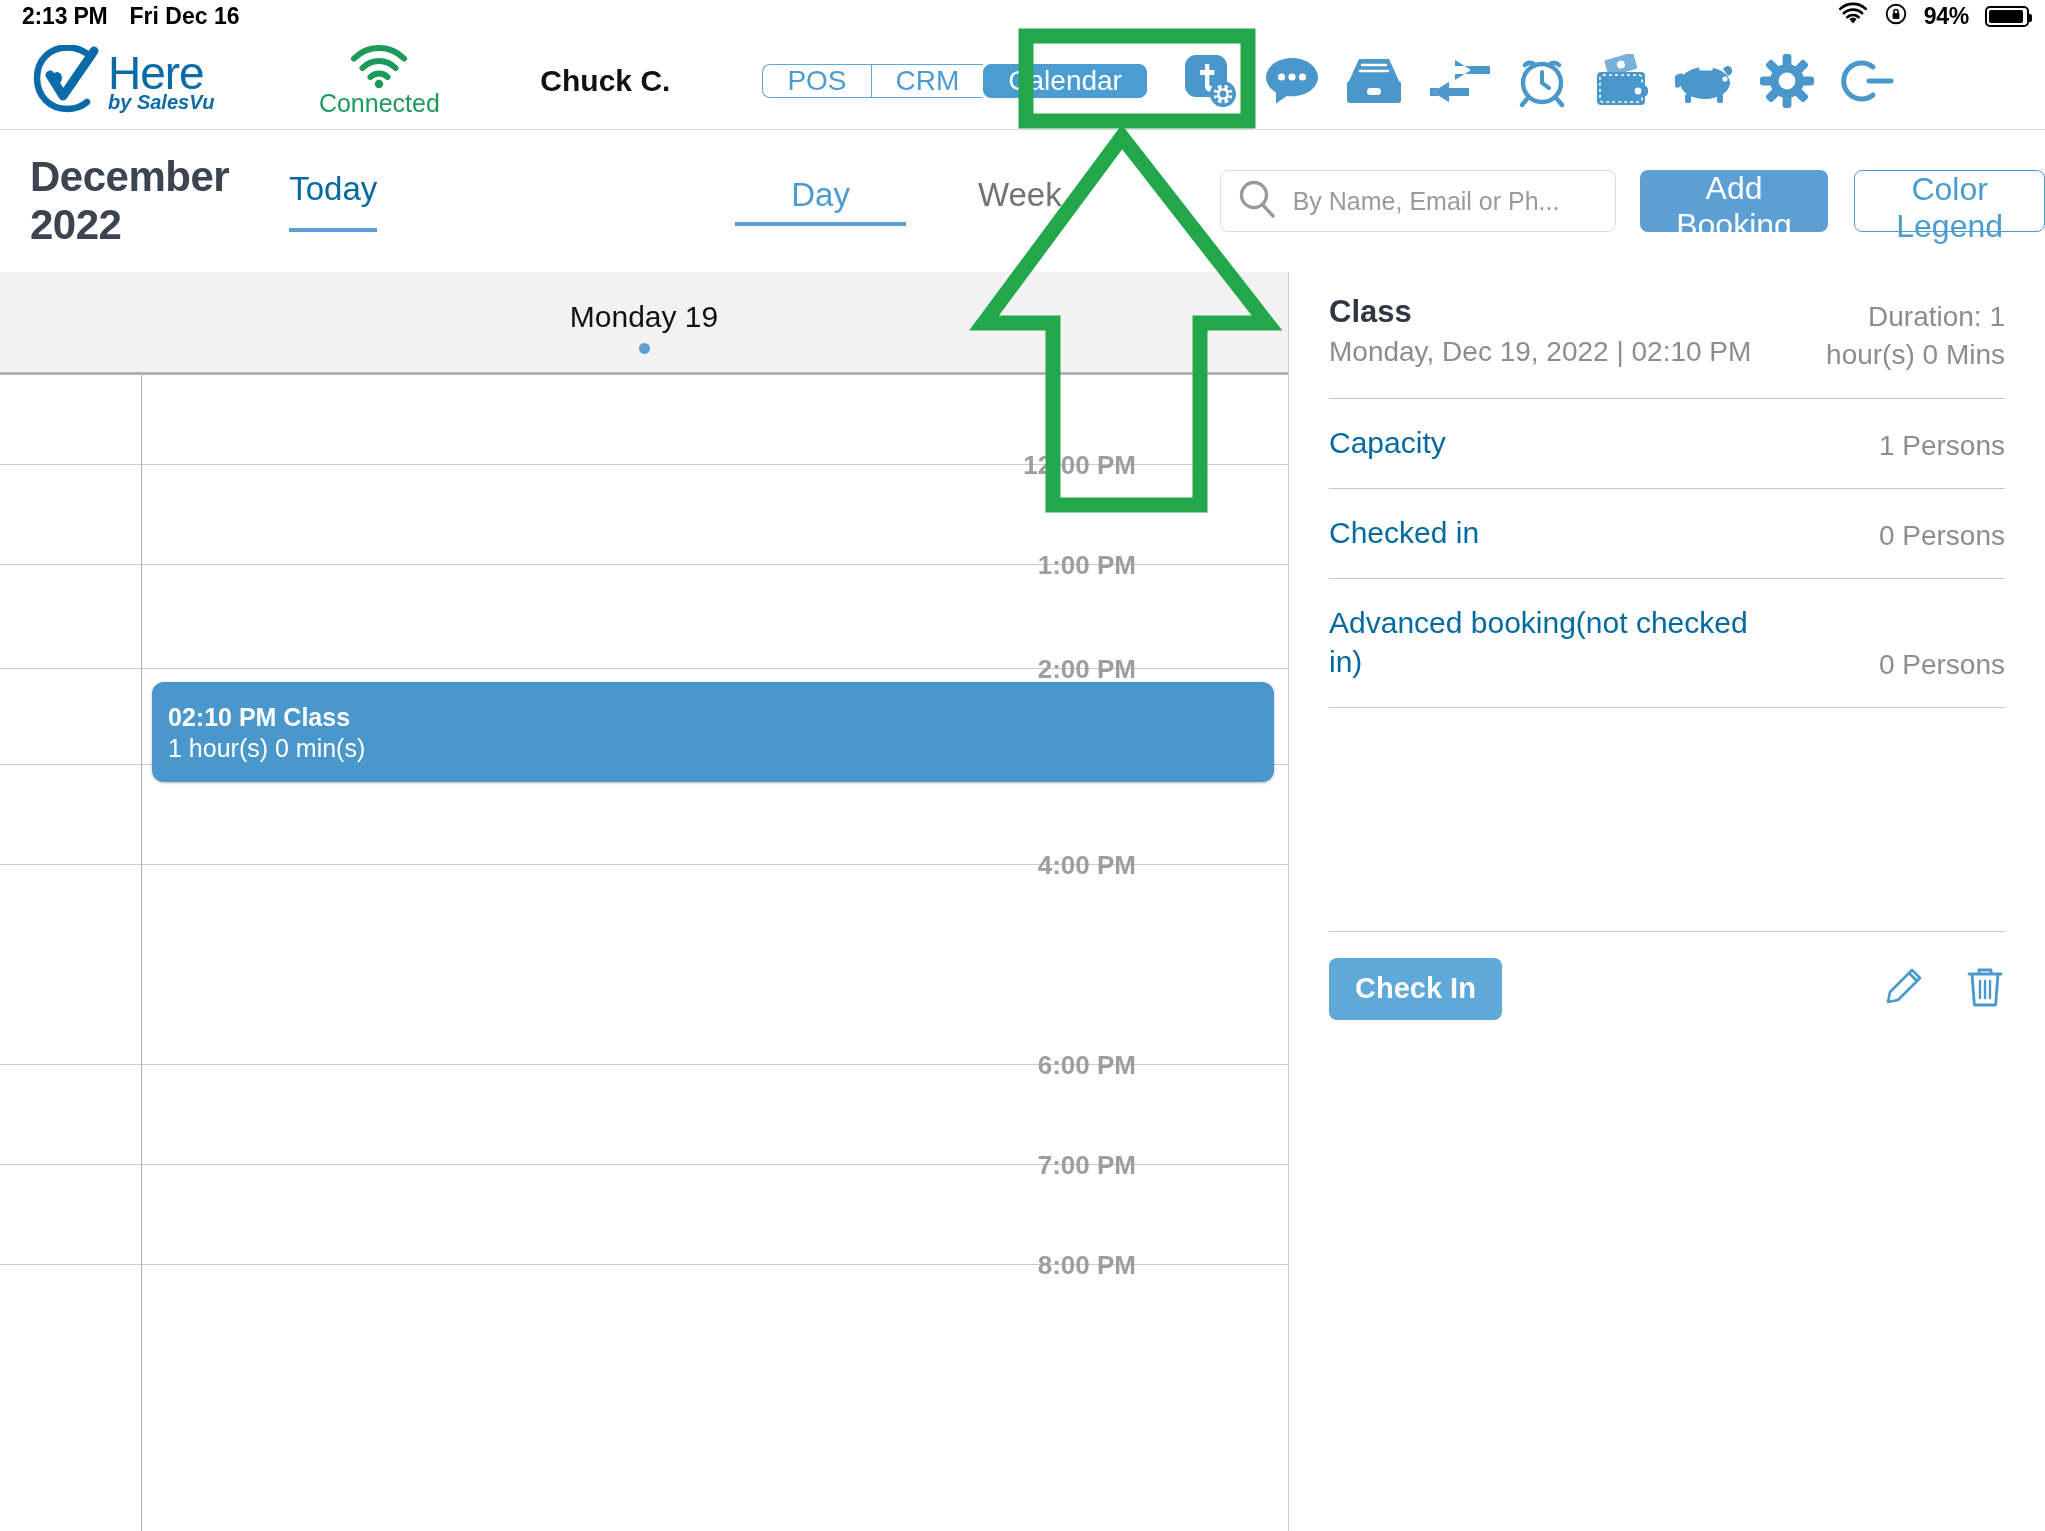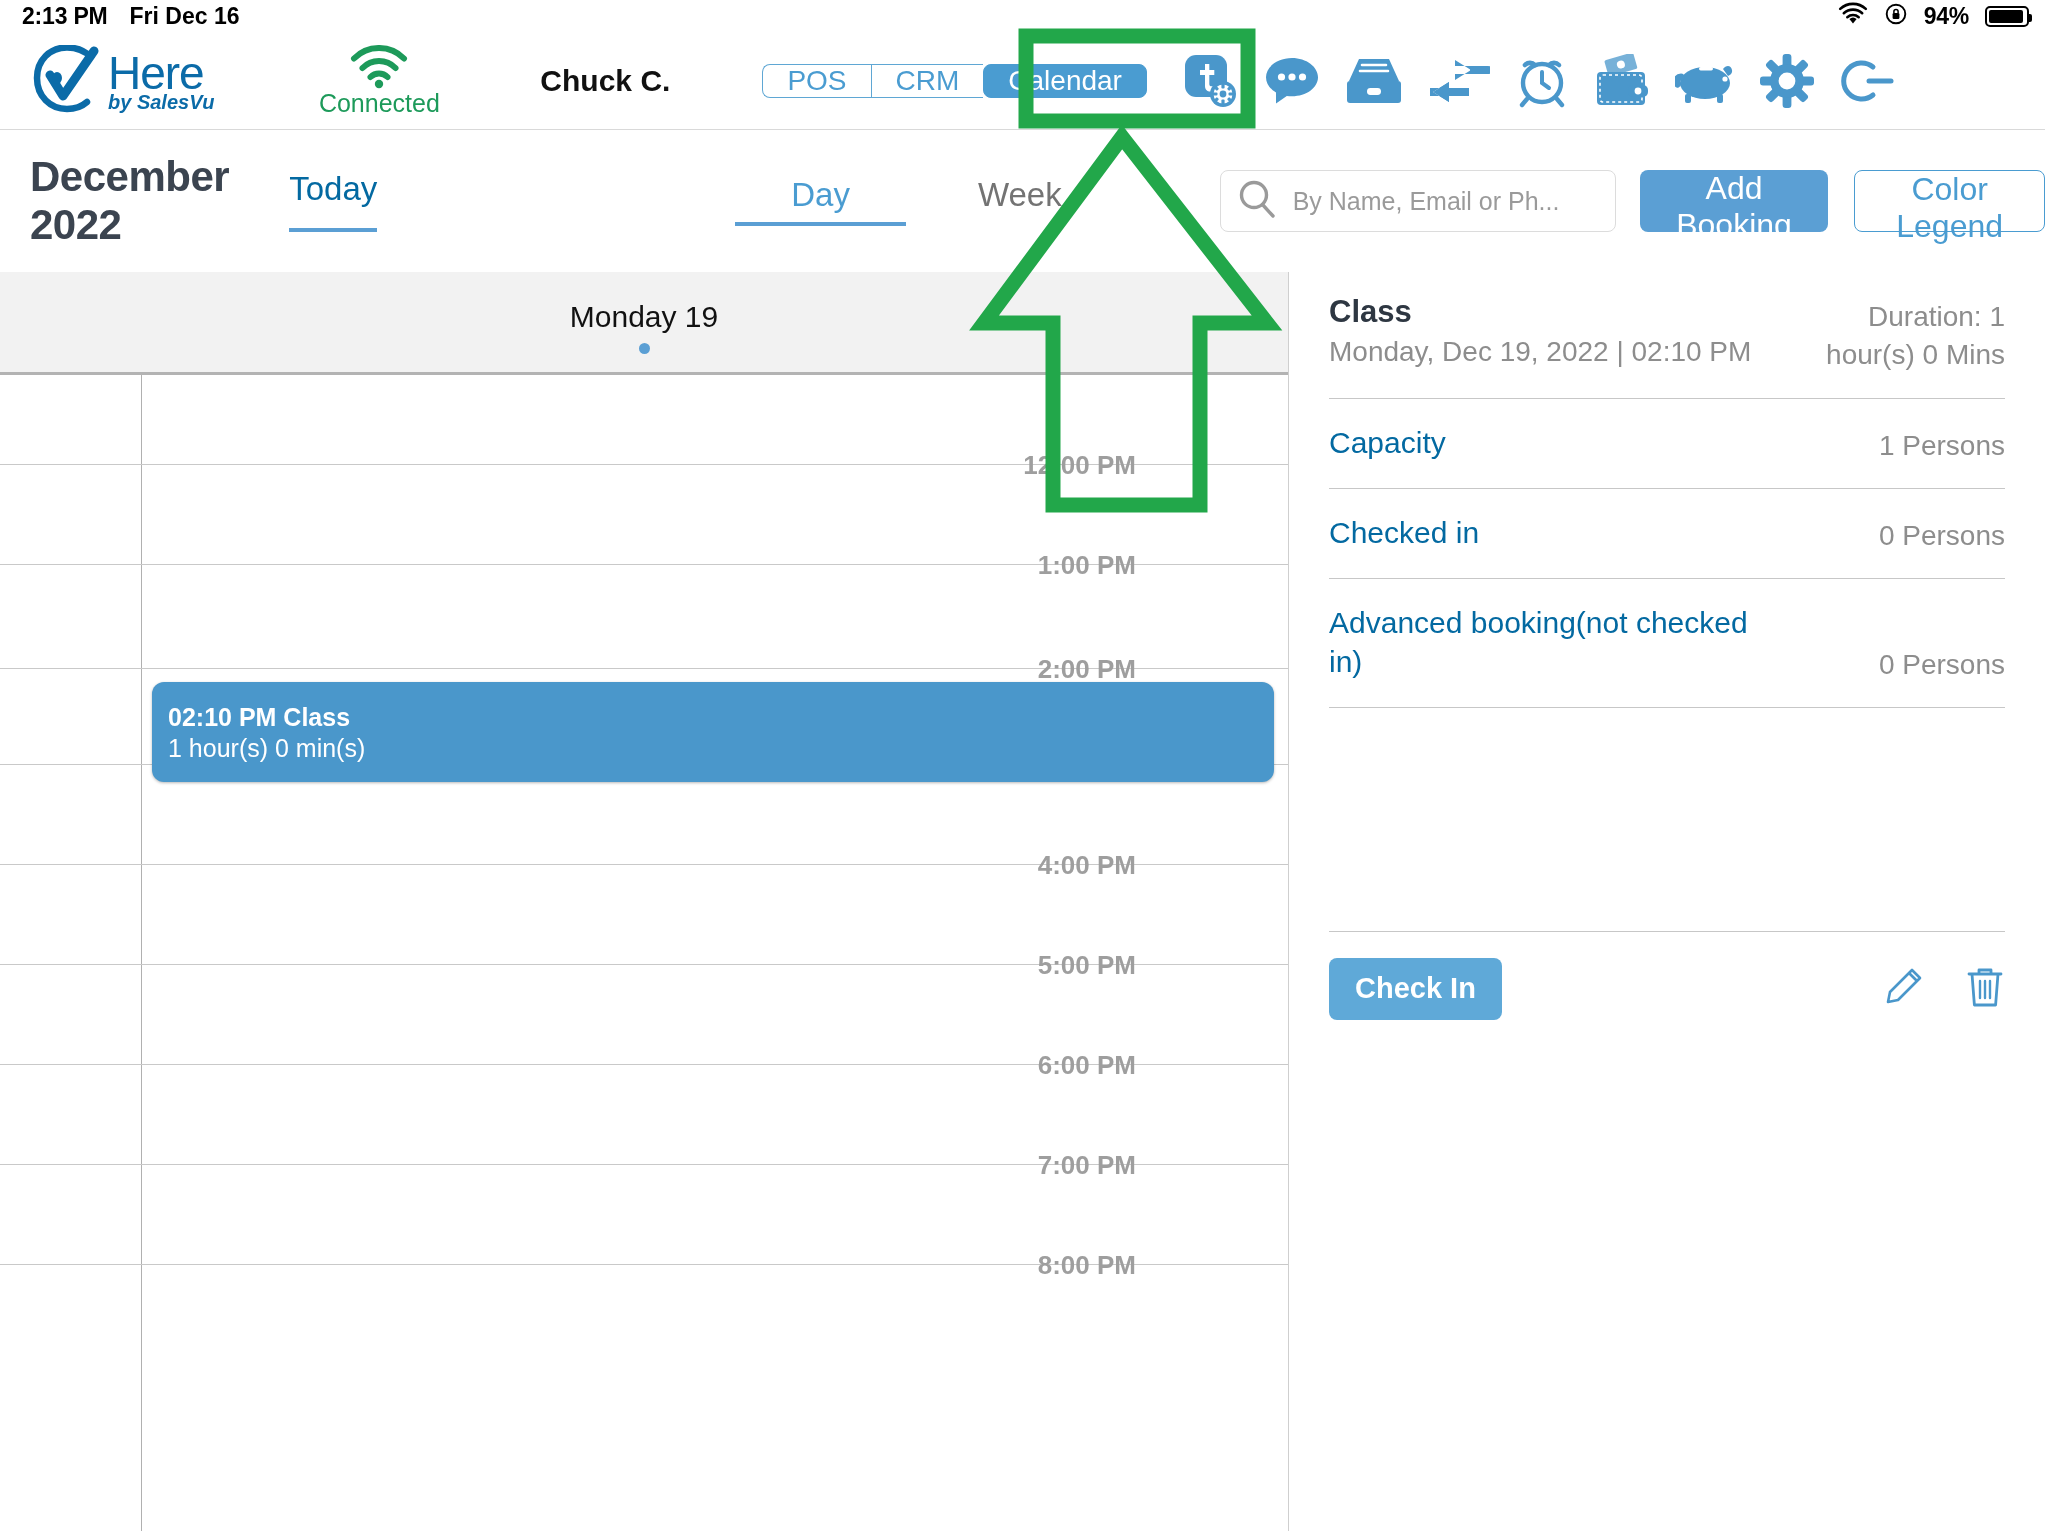--- a/index.html
+++ b/index.html
@@ -370,23 +370,20 @@
       </div>
       <div class="hourrow" style="top:194px;height:100px;">
         <span class="hourlabel" style="top:100px;">2:00 PM</span>
       </div>
       <div class="hourrow" style="top:290px;height:100px;">
         <span class="hourlabel" style="top:100px;">3:00 PM</span>
       </div>
       <div class="hourrow" style="top:390px;height:100px;">
         <span class="hourlabel" style="top:100px;">4:00 PM</span>
       </div>
-      <div class="hourrow" style="top:490px;height:100px;">
-        <span class="hourlabel" style="top:100px;">5:00 PM</span>
-      </div>
       <div class="hourrow" style="top:590px;height:100px;">
         <span class="hourlabel" style="top:100px;">6:00 PM</span>
       </div>
       <div class="hourrow" style="top:690px;height:100px;">
         <span class="hourlabel" style="top:100px;">7:00 PM</span>
       </div>
       <div class="hourrow" style="top:790px;height:100px;">
         <span class="hourlabel" style="top:100px;">8:00 PM</span>
       </div>
       <div class="hourrow" style="top:890px;height:100px;border-bottom:none;"></div>

